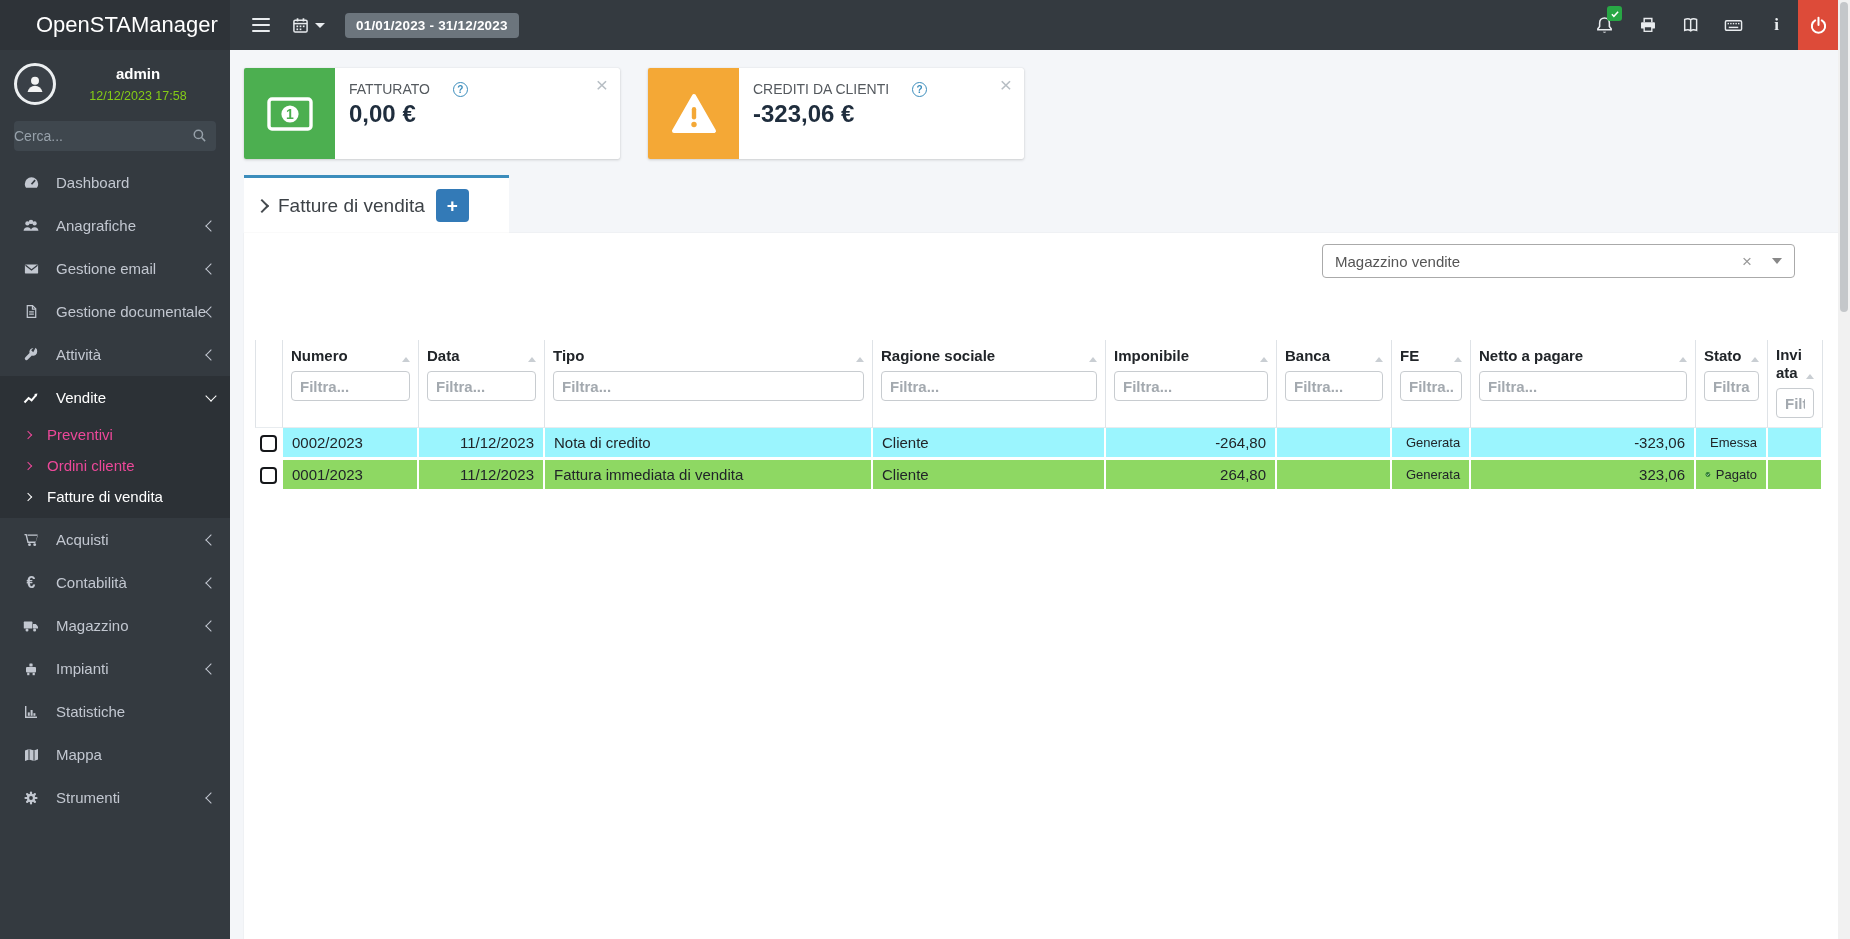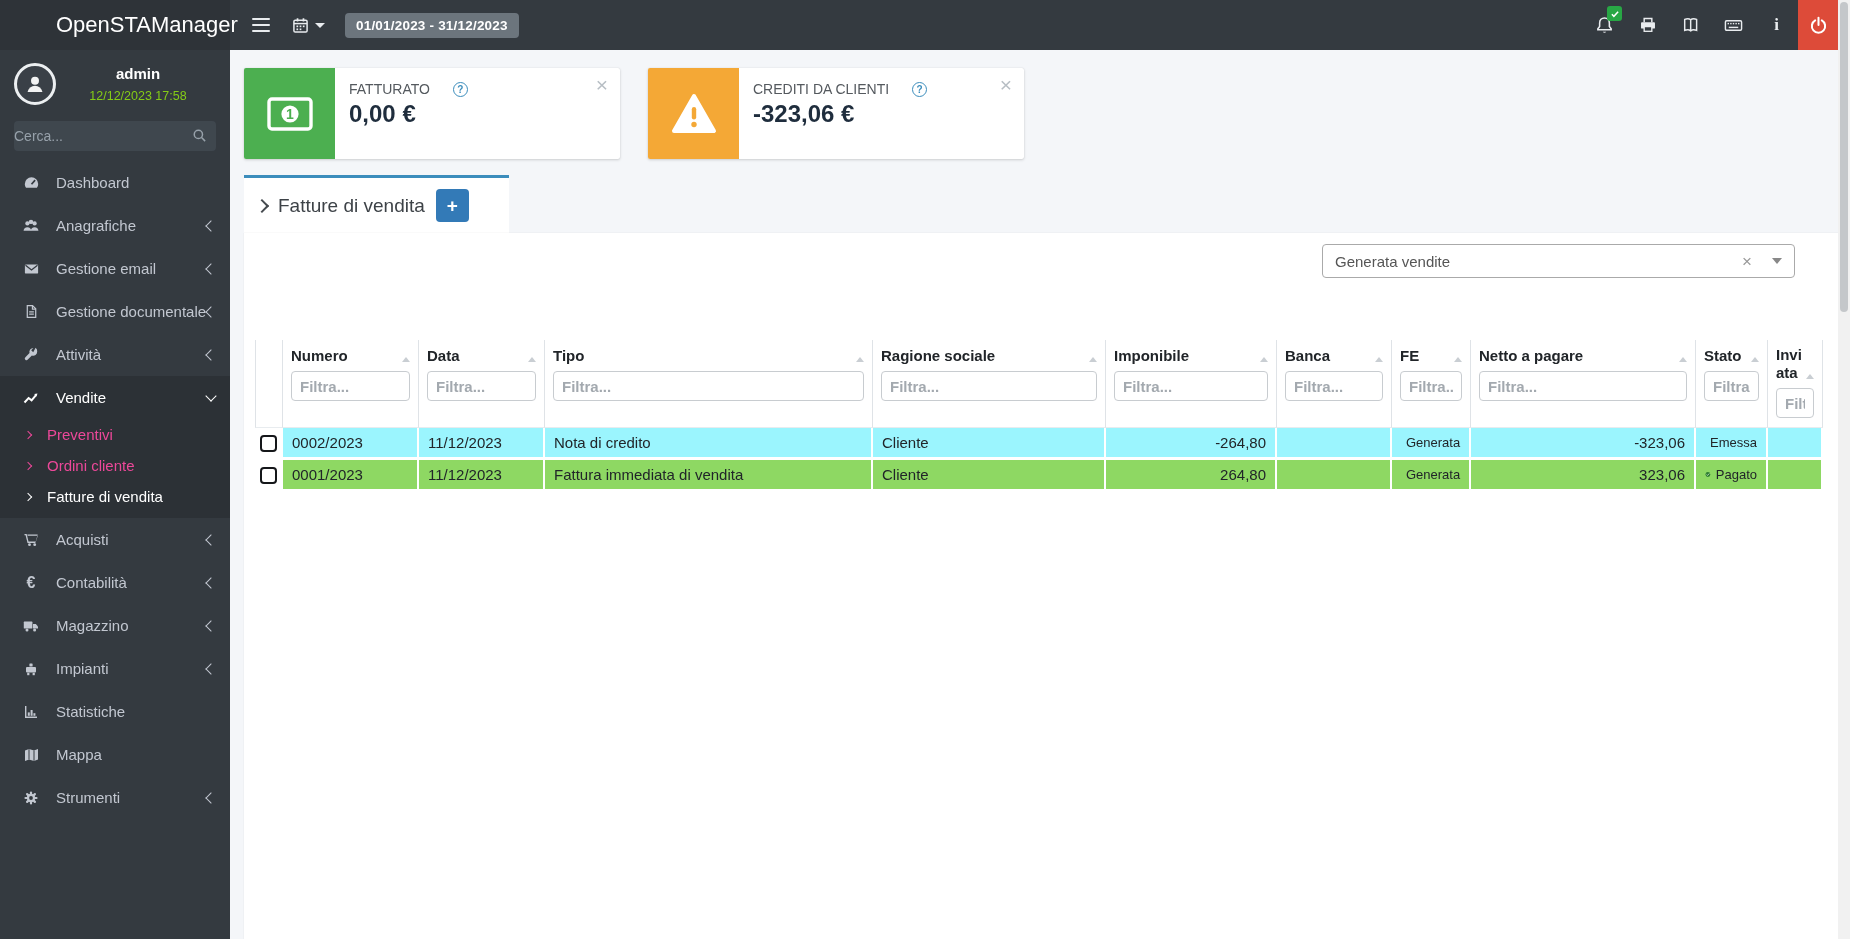--- a/index.html
+++ b/index.html
@@ -23,21 +23,21 @@
   .caret-down { width:0; height:0; border-left:5px solid transparent; border-right:5px solid transparent; border-top:5px solid #e9ecef; }
   .date-badge { background:#6c757d; color:#fff; font-weight:bold; font-size:13.5px; padding:5px 11px; border-radius:4px; letter-spacing:.2px; cursor:pointer; }
   .tb-right { margin-left:auto; display:flex; align-items:center; height:50px; }
   .tb-icon { width:43px; height:50px; display:flex; align-items:center; justify-content:center; color:#e9ecef; position:relative; cursor:pointer; }
   .notif-badge { position:absolute; top:6px; right:4px; width:15px; height:15px; background:#28a745; border-radius:3px; display:flex; align-items:center; justify-content:center; }
   .power-btn { width:40px; height:50px; background:#dd4b39; display:flex; align-items:center; justify-content:center; margin-right:12px; cursor:pointer; }
   .info-i { font-weight:bold; font-size:17px; font-family:"Liberation Serif",serif; }
 
   
   .sidebar { position:absolute; left:0; top:0; width:230px; height:939px; background:#343a40; z-index:11; }
-  .brand { height:50px; background:#2e3338; color:#fff; font-size:22px; display:flex; align-items:center; padding-left:56px; cursor:pointer; }
+  .brand { height:50px; background:#2e3338; color:#fff; font-size:22px; display:flex; align-items:center; padding-left:36px; cursor:pointer; }
   .user-panel { display:flex; align-items:flex-start; padding:13px 10px 8px 14px; }
   .avatar { width:42px; height:42px; border-radius:50%; border:3px solid #eceff1; background:#3a4047; display:flex; align-items:center; justify-content:center; flex:none; }
   .user-meta { flex:1; text-align:center; padding-top:2px; }
   .user-name { color:#fff; font-weight:bold; font-size:15px; }
   .user-date { color:#84cc16; font-size:12.5px; margin-top:7px; }
   .search-box { margin:8px 14px 0; position:relative; }
   .search-box input { width:100%; height:30px; background:#3f474e; border:none; border-radius:4px; color:#fff; font-size:14px; padding:0 30px 0 0; outline:none; font-family:inherit; }
   .search-box input::placeholder { color:#97a1aa; }
   .search-icon { position:absolute; right:9px; top:7px; color:#97a1aa; }
   .menu { list-style:none; margin:10px 0 0; padding:0; font-size:15px; color:#c2c7d0; }
@@ -85,21 +85,21 @@
   .grid th { border-right:1px solid #dfe3e7; border-bottom:1px solid #e8ecef; padding:6px 8px 9px; vertical-align:top; text-align:left; }
   .grid th:first-child { border-left:1px solid #dfe3e7; }
   .th-label { display:flex; align-items:flex-end; font-weight:bold; color:#212529; line-height:1.2; min-height:19px; }
   .sort-caret { margin-left:auto; width:0; height:0; border-left:4px solid transparent; border-right:4px solid transparent; border-bottom:5px solid #c9ced3; margin-bottom:3px; flex:none; }
   .filter-input { margin-top:6px; width:100%; height:30px; border:1px solid #c8ccd0; border-radius:4px; padding:0 8px; font-size:15px; font-weight:bold; color:#555; outline:none; font-family:inherit; }
   .filter-input::placeholder { color:#a3a9af; font-weight:bold; }
   .th-inviata { word-break:break-all; }
   .grid td { height:29px; padding:0 9px; border-bottom:3px solid #fff; border-right:2px solid #fff; overflow:hidden; white-space:nowrap; }
   .grid td.cell-check { background:#fff !important; text-align:center; padding:0; }
   .row-check { appearance:none; -webkit-appearance:none; width:17px; height:17px; border:2px solid #15171a; border-radius:4px; background:#fff; margin:0; vertical-align:middle; cursor:pointer; }
-  .ta-c { text-align:left; }
+  .ta-c { text-align:right; }
   .ta-r { text-align:right; }
   .cell-icon-text { display:flex; align-items:center; justify-content:center; gap:5px; font-size:13px; height:29px; }
   .cell-icon-text.left { justify-content:flex-start; }
 </style>
 </head>
 <body>
 
 <div class="sidebar">
   <div class="brand">OpenSTAManager</div>
 
@@ -403,21 +403,21 @@
   <div class="tab-row">
     <div class="active-tab">
       <span class="tab-chev"></span>
       <span class="tab-title">Fatture di vendita</span>
       <button class="add-btn">+</button>
     </div>
   </div>
 
   <div class="panel">
     <div class="select2">
-      <span>Generata vendite</span>
+      <span>Magazzino vendite</span>
       <span class="s2-clear">×</span>
       <span class="s2-arrow"></span>
     </div>
 
     <table class="grid">
       <colgroup>
         <col style="width:28px">
           <col style="width:136px">
           <col style="width:126px">
           <col style="width:328px">

